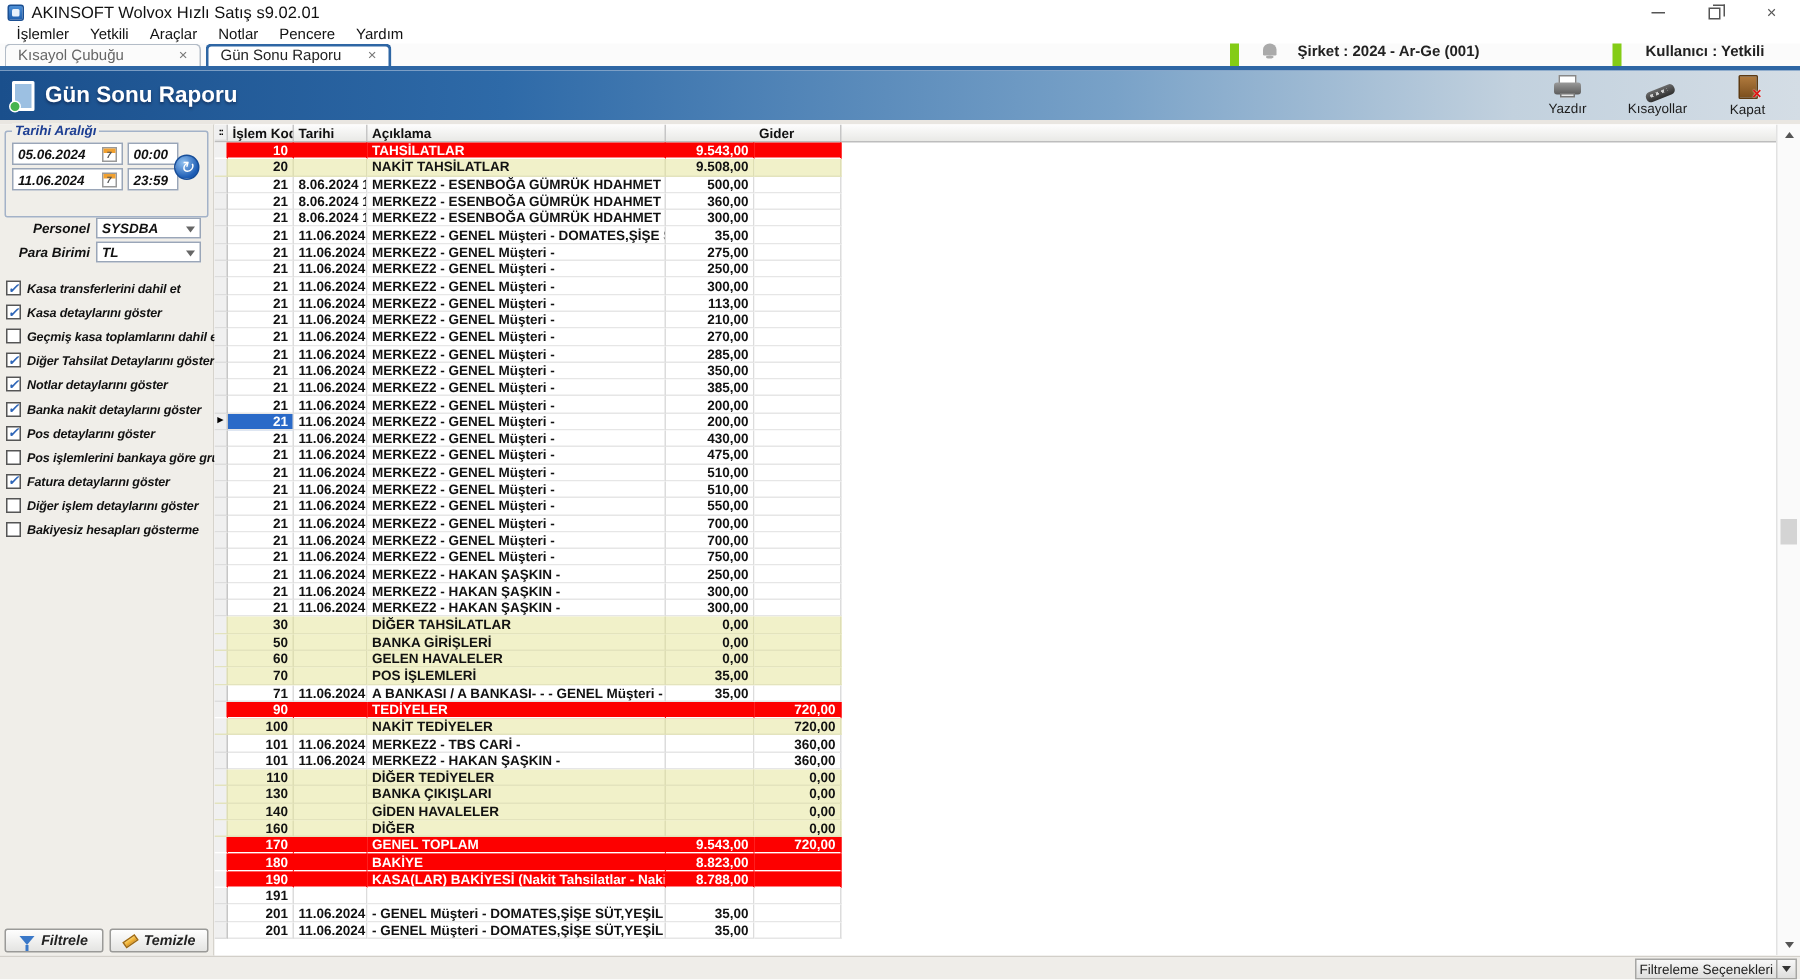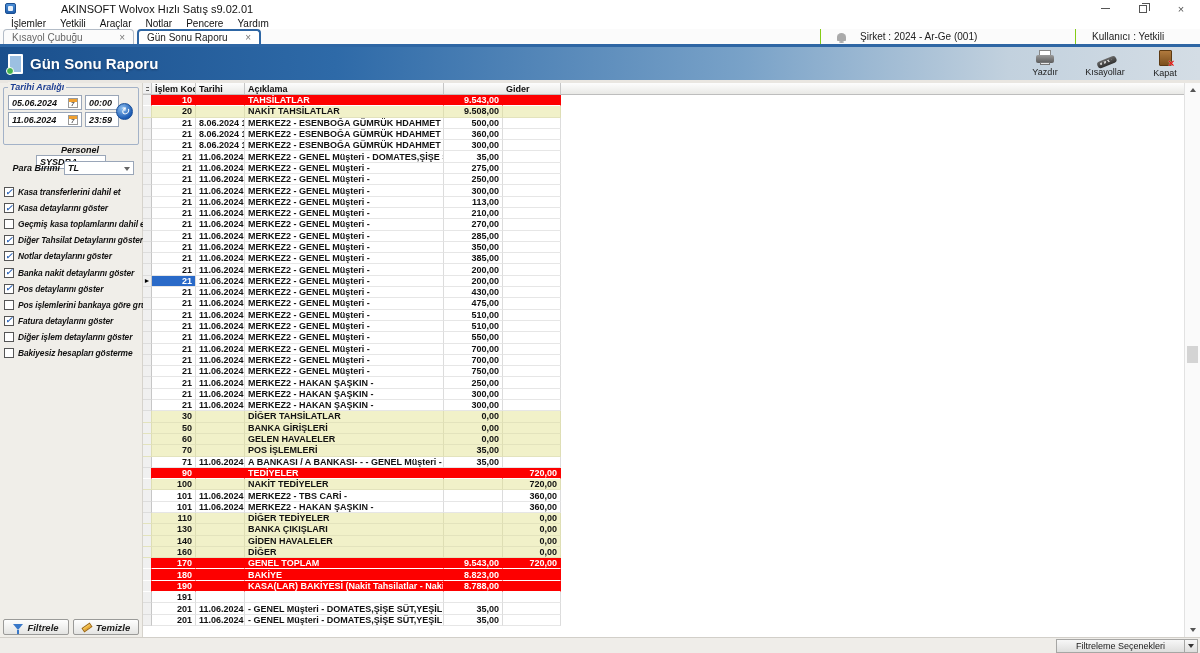--- a/index.html
+++ b/index.html
@@ -3,39 +3,39 @@
 <meta charset="utf-8">
 <style>
   * { box-sizing: border-box; margin:0; padding:0; }
   html,body { width:1200px; height:653px; overflow:hidden; }
   body { font-family:"Liberation Sans", sans-serif; background:#fff; position:relative; }
 
   
   .titlebar { height:17px; display:flex; align-items:center; padding-left:5px; background:#fff; }
   .app-icon { width:11px; height:11px; background:linear-gradient(#4d8fd6,#1f5fae); border:1px solid #1b4f92; border-radius:2px; margin-right:5px; position:relative; }
   .app-icon:after { content:""; position:absolute; inset:2px; background:#e8f1fb; border-radius:1px; }
-  .win-title { font-size:11px; color:#111;margin-left:40px; }
+  .win-title { font-size:11px; color:#111; }
   .win-controls { margin-left:auto; display:flex; height:100%; }
   .win-btn { width:38px; display:flex; align-items:center; justify-content:center; color:#555; font-size:11px; }
   .min-glyph { width:9px; height:1px; background:#555; display:inline-block; }
   .restore-glyph { width:8px; height:8px; border:1px solid #555; display:inline-block; position:relative; }
   .restore-glyph:after { content:""; position:absolute; left:2px; top:-3px; width:7px; height:7px; border:1px solid #555; border-left:none; border-bottom:none; }
 
   
   .menubar { height:12px; display:flex; align-items:center; padding-left:4px; background:#fff; }
   .menu-item { font-size:10px; color:#111; padding:0 7px; cursor:default;text-align:center; }
 
   
   .tabbar { height:18px; background:#fbfbfb; display:flex; align-items:flex-end; border-bottom:3px solid #2e66a4; position:relative; }
   .tab { height:15px; display:flex; align-items:center; justify-content:space-between; font-size:10px; padding:0 8px; border-radius:4px 4px 0 0; margin-left:3px; }
   .tab-inactive { width:131px; border:1px solid #b3bcc7; border-bottom:none; color:#666; background:#fbfbfb; }
   .tab-active { width:124px; border:2px solid #2e66a4; border-bottom:none; color:#222; background:#fff; }
   .tab-close { font-size:10px; color:#777; margin-left:8px; }
   .session { margin-left:auto; display:flex; align-items:stretch; height:100%; }
-  .session-block { display:flex; align-items:center; font-size:10px; font-weight:normal; color:#222; padding:0 16px; border-left:1px solid #84cc16; }
+  .session-block { display:flex; align-items:flex-start; font-size:10px; font-weight:bold; color:#222; padding:0 16px; border-left:6px solid #84cc16; }
   .session-co { width:255px; }
   .session-user { width:125px; }
   .bell-icon { width:9px; height:8px; background:#aaa; border-radius:50% 50% 10% 10%; position:relative; margin-right:14px; flex:none; }
   .bell-icon:after { content:""; position:absolute; left:2px; bottom:-2px; width:5px; height:2px; background:#aaa; border-radius:50%; }
 
   
   .bluebar { height:33px; background:linear-gradient(90deg,#1a4f8c 0%, #2e6aa8 28%, #79a2c8 62%, #c2d1de 84%, #d4dde5 100%); display:flex; align-items:center; padding:0 8px; }
   .door-icon { width:15px; height:20px; border:2px solid #fff; background:#9cc0e2; border-radius:1px; position:relative; margin-right:7px; flex:none; }
   .door-icon:after { content:""; position:absolute; left:-4px; bottom:-3px; width:6px; height:6px; background:#46b44e; border-radius:50%; border:1px solid #fff; }
   .bluebar-title { color:#fff; font-size:15px; font-weight:bold; text-shadow:0 1px 2px rgba(0,0,30,.4); }
@@ -60,21 +60,21 @@
   .d-row { position:absolute; left:4px; display:flex; gap:3px; }
   .d-row1 { top:7px; } .d-row2 { top:24px; }
   .field { background:#fff; border:1px solid #9aa6b8; height:15px; display:flex; align-items:center; font-size:9px; font-weight:bold; color:#111; padding:0 3px; }
   .f-date { width:74px; justify-content:space-between; }
   .f-time { width:34px; }
   .cal-icon { width:10px; height:10px; background:#fff; border:1px solid #999; position:relative; flex:none; }
   .cal-icon:before { content:""; position:absolute; left:0; top:0; width:100%; height:3px; background:#f0a030; }
   .cal-icon:after { content:"7"; position:absolute; left:2px; top:2px; font-size:6px; color:#555; }
   .refresh-btn { position:absolute; right:5px; top:15px; width:17px; height:17px; border-radius:50%; background:radial-gradient(circle at 35% 30%, #8fc0f0, #1d5cb4 70%); color:#fff; font-size:11px; display:flex; align-items:center; justify-content:center; border:1px solid #174d98; }
   .form-row { position:absolute; left:0; width:100%; display:flex; align-items:center; }
-  .fr-personel { top:62px;flex-direction:column; } .fr-para { top:78px; }
+  .fr-personel { top:62px; } .fr-para { top:78px; }
   .form-label { width:64px; text-align:right; padding-right:4px; font-size:9px; font-weight:bold; color:#111; }
   .select { width:70px; height:14px; background:#fff; border:1px solid #9aa6b8; font-size:9px; font-weight:bold; color:#111; display:flex; align-items:center; padding:0 3px; position:relative; }
   .select .chev { position:absolute; right:3px; top:5px; width:0; height:0; border-left:3px solid transparent; border-right:3px solid transparent; border-top:4px solid #666; }
   .checklist { position:absolute; top:101px; left:4px; right:0; }
   .check-item { height:16.1px; display:flex; align-items:center; gap:4px; }
   .check-box { width:10px; height:10px; background:#fff; border:1px solid #555; flex:none; display:flex; align-items:center; justify-content:center; font-size:9px; color:#2f66b8; line-height:1; font-weight:bold; }
   .check-label { font-size:8.4px; font-weight:bold; color:#111; white-space:nowrap; letter-spacing:-0.1px; }
   .panel-buttons { position:absolute; bottom:2px; left:3px; display:flex; gap:4px; }
   .panel-btn { width:66px; height:16px; background:linear-gradient(#fefefe,#e4e4e2); border:1px solid #9a9a98; border-radius:2px; font-size:9.5px; font-weight:bold; color:#222; display:flex; align-items:center; justify-content:center; gap:4px; }
   .funnel-icon { width:0; height:0; border-left:5px solid transparent; border-right:5px solid transparent; border-top:6px solid #3a78c8; position:relative; }
@@ -103,21 +103,21 @@
   
   .vscroll { position:absolute; top:0; bottom:0; right:0; width:16px; background:#fafafa; border-left:1px solid #e2e2e2; }
   .vs-btn { position:absolute; left:0; width:100%; height:14px; display:flex; align-items:center; justify-content:center; }
   .vs-up { top:0; } .vs-down { bottom:0; }
   .tri-up { width:0; height:0; border-left:3px solid transparent; border-right:3px solid transparent; border-bottom:4px solid #555; }
   .tri-down { width:0; height:0; border-left:3px solid transparent; border-right:3px solid transparent; border-top:4px solid #555; }
   .vs-thumb { position:absolute; left:2px; right:2px; top:263px; height:17px; background:#d4d4d4; }
 
   
   .statusbar { height:16px; background:#efede9; border-top:1px solid #d2cfc9; display:flex; align-items:center; justify-content:flex-end; }
-  .filter-options { width:142px; height:14px; margin-right:2px; background:linear-gradient(#f7f7f7,#dededd); border:1px solid #a6a6a4; display:flex; align-items:stretch; }
+  .filter-options { width:108px; height:14px; margin-right:2px; background:linear-gradient(#f7f7f7,#dededd); border:1px solid #a6a6a4; display:flex; align-items:stretch; }
   .fo-label { flex:1; display:flex; align-items:center; justify-content:center; font-size:9px; color:#222; }
   .fo-arrow { width:13px; border-left:1px solid #a6a6a4; display:flex; align-items:center; justify-content:center; }
   .fo-arrow i { width:0; height:0; border-left:3px solid transparent; border-right:3px solid transparent; border-top:4px solid #333; }
 </style>
 </head>
 <body>
 
 <div class="titlebar">
   <span class="app-icon"></span>
   <span class="win-title">AKINSOFT Wolvox Hızlı Satış s9.02.01</span>

